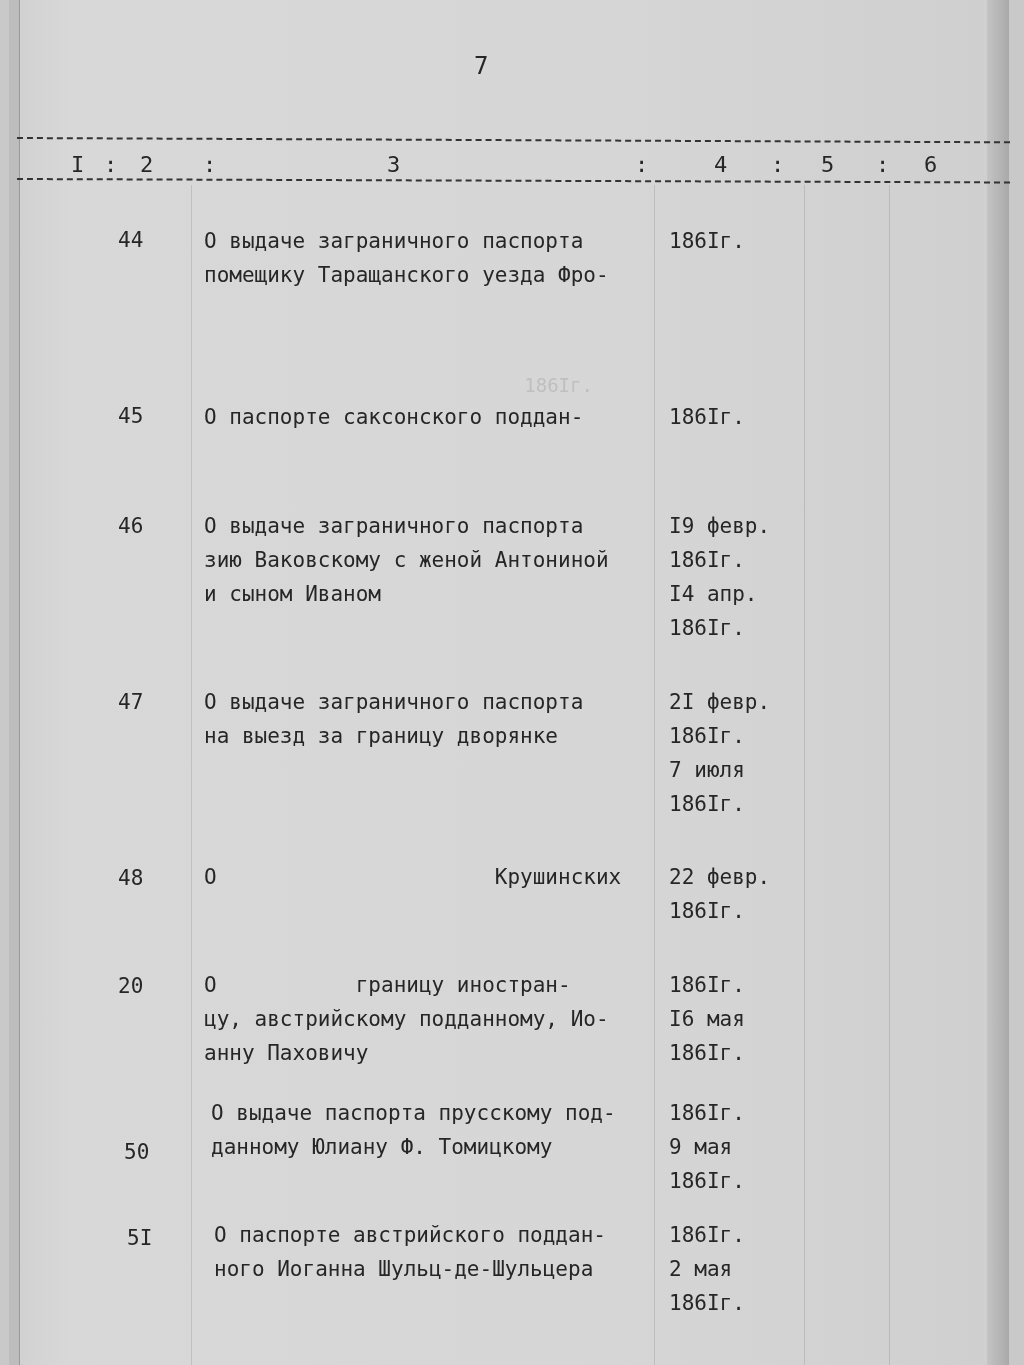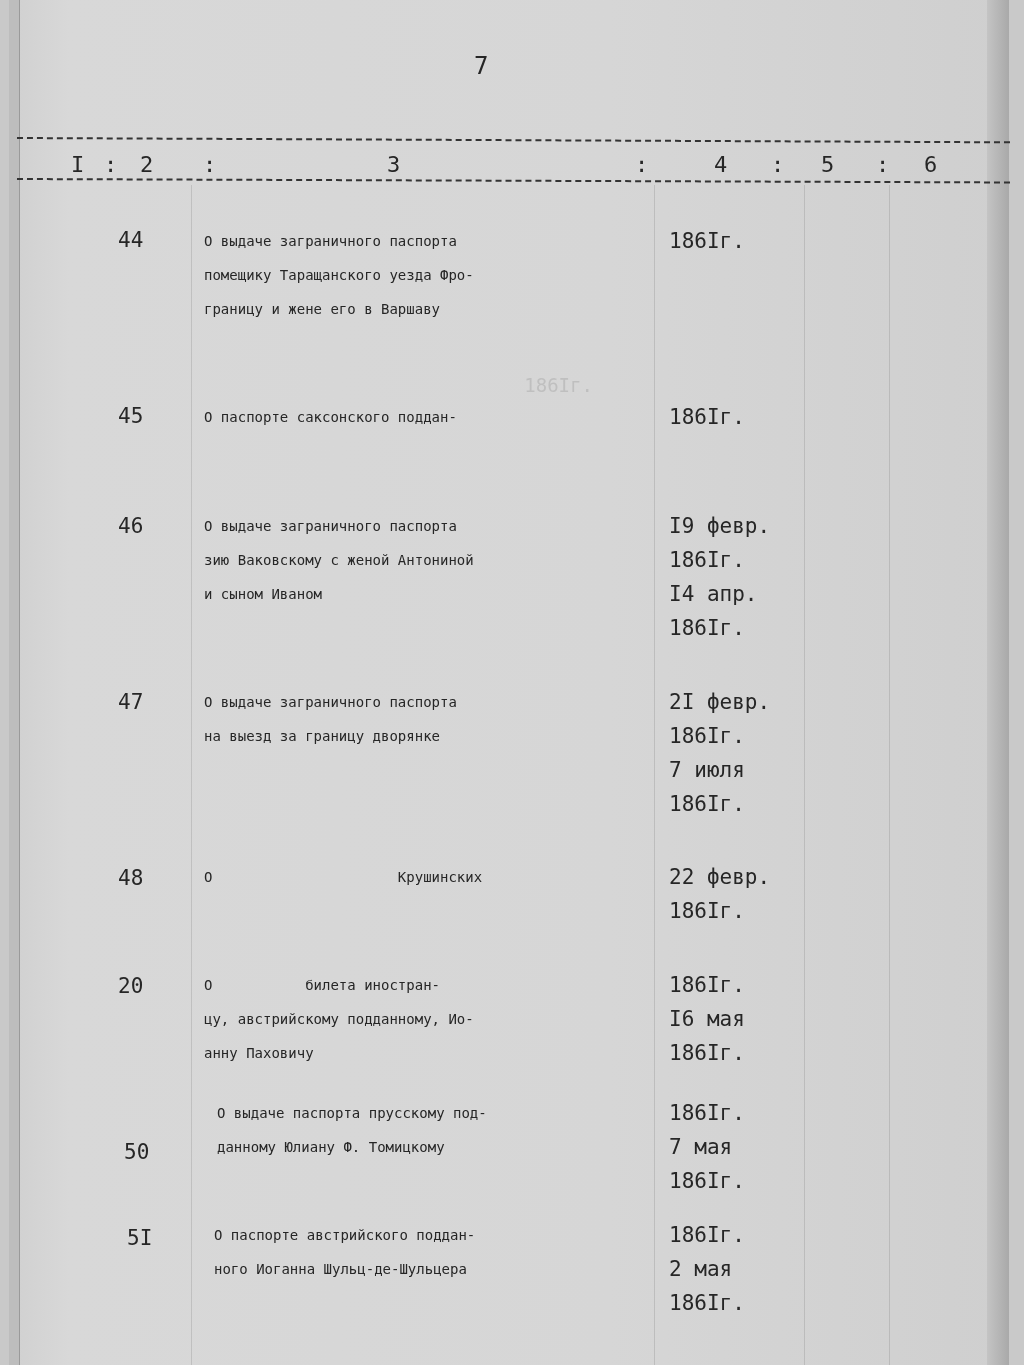--- a/index.html
+++ b/index.html
@@ -34,21 +34,21 @@
     position:absolute; top:185px; bottom:0; width:0;
     border-left:1px solid rgba(120,120,120,0.25);
   }
   .hdr {
     position:absolute; top:152px; font-size:22px;
   }
   .row-num {
     position:absolute; left:74px; font-size:21px;margin-left:35px;
   }
   .desc {
-    position:absolute; left:195px; font-size:14px; line-height:34px;
+    position:absolute; left:195px; font-size:21px; line-height:34px;
     white-space:pre;
   }
   .dates {
     position:absolute; left:660px; font-size:21px; line-height:34px;
     white-space:pre;
   }
   .ghost {
     position:absolute; color:rgba(90,90,90,0.18); font-size:19px;
     white-space:pre; line-height:34px;
   }
@@ -78,43 +78,43 @@
   <span class="hdr" style="left:626px">:</span>
   <span class="hdr" style="left:705px">4</span>
   <span class="hdr" style="left:762px">:</span>
   <span class="hdr" style="left:812px">5</span>
   <span class="hdr" style="left:867px">:</span>
   <span class="hdr" style="left:915px">6</span>
 
   <div class="ghost" style="left:195px;top:368px">                            186Iг.</div>
 
   <div class="row-num" style="top:228px">44</div>
-  <div class="desc" style="top:224px"><div>О выдаче заграничного паспорта</div><div>помещику Таращанского уезда Фро-</div><div>границу и жене его в Варшаву</div></div>
+  <div class="desc" style="top:224px"><div>О выдаче заграничного паспорта</div><div>помещику Таращанского уезда Фро-</div></div>
   <div class="dates" style="top:224px"><div>186Iг.</div></div>
 
   <div class="row-num" style="top:404px">45</div>
   <div class="desc" style="top:400px"><div>О паспорте саксонского поддан-</div></div>
   <div class="dates" style="top:400px"><div>186Iг.</div></div>
 
   <div class="row-num" style="top:514px">46</div>
   <div class="desc" style="top:509px"><div>О выдаче заграничного паспорта</div><div>зию Ваковскому с женой Антониной</div><div>и сыном Иваном</div></div>
   <div class="dates" style="top:509px"><div>I9 февр.</div><div>186Iг.</div><div>I4 апр.</div><div>186Iг.</div></div>
 
   <div class="row-num" style="top:690px">47</div>
   <div class="desc" style="top:685px"><div>О выдаче заграничного паспорта</div><div>на выезд за границу дворянке</div></div>
   <div class="dates" style="top:685px"><div>2I февр.</div><div>186Iг.</div><div>7 июля</div><div>186Iг.</div></div>
 
   <div class="row-num" style="top:866px">48</div>
   <div class="desc" style="top:860px"><div>О                      Крушинских</div></div>
   <div class="dates" style="top:860px"><div>22 февр.</div><div>186Iг.</div></div>
 
   <div class="row-num" style="top:974px">20</div>
-  <div class="desc" style="top:968px"><div>О           билета иностран-</div><div>цу, австрийскому подданному, Ио-</div><div>анну Паховичу</div></div>
+  <div class="desc" style="top:968px"><div>О           границу иностран-</div><div>цу, австрийскому подданному, Ио-</div><div>анну Паховичу</div></div>
   <div class="dates" style="top:968px"><div>186Iг.</div><div>I6 мая</div><div>186Iг.</div></div>
 
   <div class="row-num" style="left:80px;top:1140px">50</div>
-  <div class="desc" style="left:208px;top:1096px"><div>О выдаче паспорта прусскому под-</div><div>данному Юлиану Ф. Томицкому</div></div>
-  <div class="dates" style="top:1096px"><div>186Iг.</div><div>7 мая</div><div>186Iг.</div></div>
+  <div class="desc" style="left:202px;top:1096px"><div>О выдаче паспорта прусскому под-</div><div>данному Юлиану Ф. Томицкому</div></div>
+  <div class="dates" style="top:1096px"><div>186Iг.</div><div>9 мая</div><div>186Iг.</div></div>
 
   <div class="row-num" style="left:83px;top:1226px">5I</div>
   <div class="desc" style="left:205px;top:1218px"><div>О паспорте австрийского поддан-</div><div>ного Иоганна Шульц-де-Шульцера</div></div>
   <div class="dates" style="top:1218px"><div>186Iг.</div><div>2 мая</div><div>186Iг.</div></div>
 </div>
 
 </body></html>

